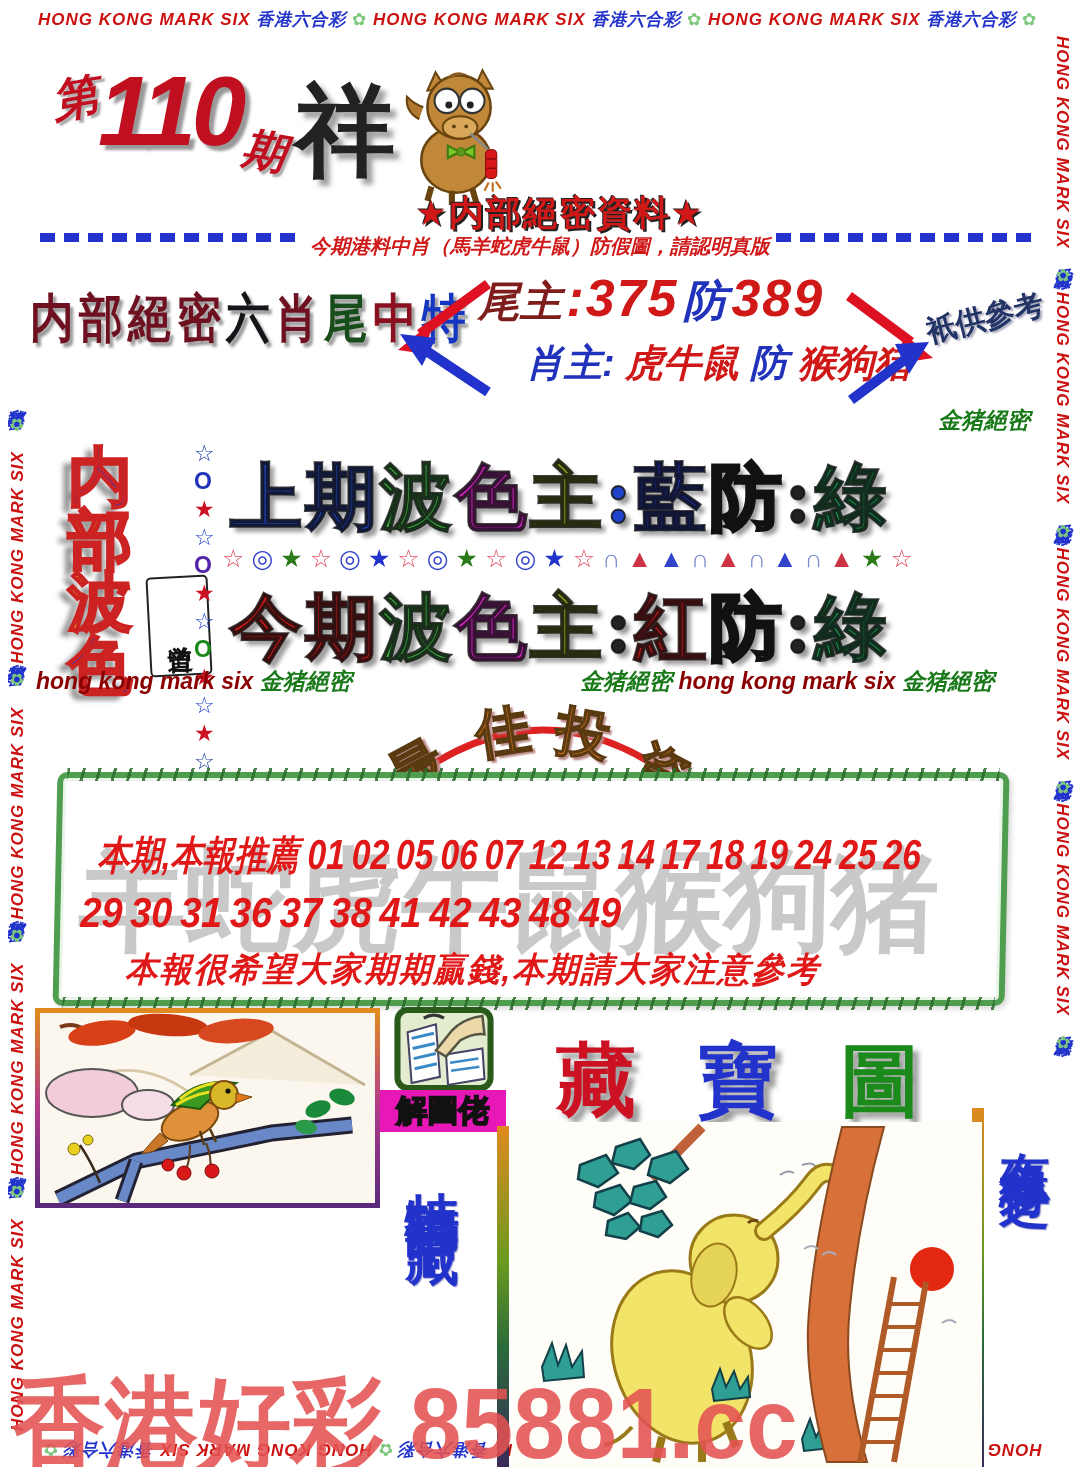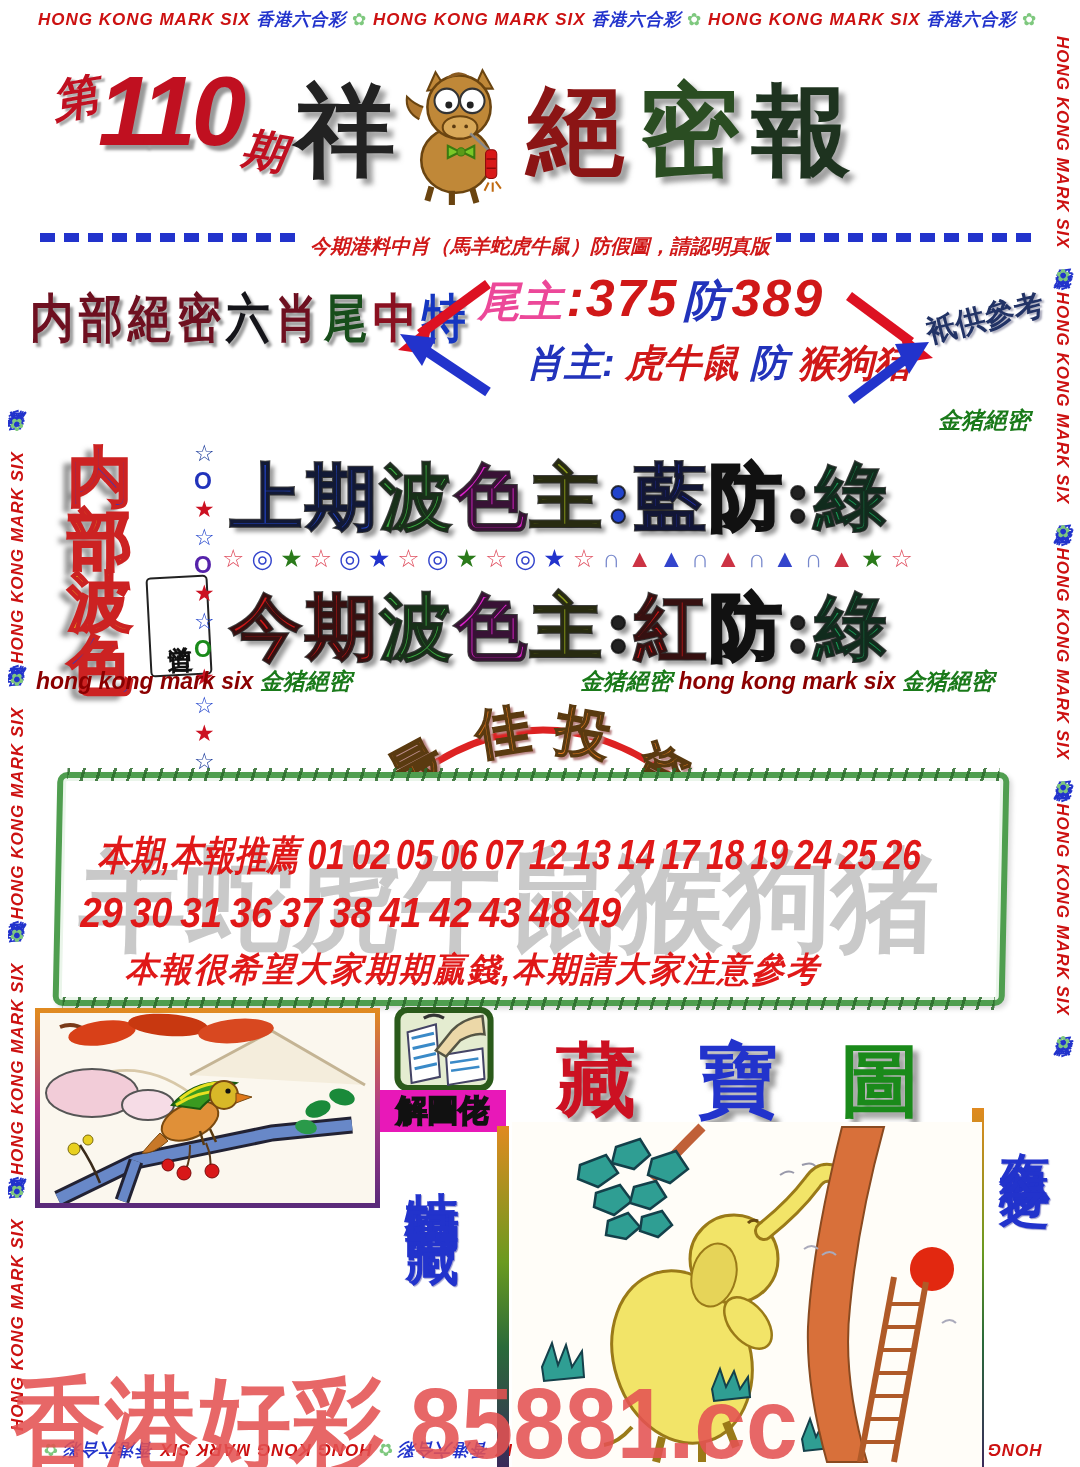--- a/index.html
+++ b/index.html
@@ -21,21 +21,21 @@
   .masthead .mchars span{font-size:100px;font-weight:bold;text-shadow:6px 6px 5px rgba(80,80,80,.55);font-family:"DejaVu Serif","Liberation Serif",serif;}
   .masthead .mchars.right span{margin:0 6px;}
   .subtitle{left:330px;top:190px;width:460px;text-align:center;font-size:35px;font-weight:bold;color:#d01818;letter-spacing:2px;text-shadow:2px 2px 0 #222,-1px -1px 0 #222;}
   .notice-row{left:40px;right:40px;top:233px;height:26px;display:flex;align-items:flex-start;}
   .dash{flex:1;height:9px;background:repeating-linear-gradient(90deg,#2233cc 0 15px,transparent 15px 24px);}
   .notice-txt{font-size:20px;font-weight:bold;font-style:italic;color:#d01818;white-space:nowrap;padding:0 6px;}
   
   .tips-heading{left:26px;top:284px;white-space:nowrap;}
   .tips-heading span{font-size:52px;font-weight:bold;display:inline-block;transform:scaleX(.84);letter-spacing:-3px;text-shadow:4px 4px 3px #999;font-family:"DejaVu Serif","Liberation Serif",serif;}
   .tail-line{left:478px;top:268px;white-space:nowrap;font-weight:bold;font-style:italic;}
-  .tail-line .lab{font-size:42px;color:#ec4899;}
+  .tail-line .lab{font-size:42px;color:#7f1d1d;}
   .tail-line .v{font-size:52px;color:#d01818;letter-spacing:2px;}
   .tail-line .g{font-size:44px;color:#2233bb;}
   .zodiac-line{left:478px;top:338px;white-space:nowrap;font-weight:bold;font-style:italic;font-size:38px;margin-left:48px;}
   .zodiac-line .lab{color:#2233bb;}
   .zodiac-line .v{color:#d01818;}
   .zodiac-line .g{color:#2233bb;}
   .ref-note{left:925px;top:298px;font-size:30px;font-weight:bold;color:#223366;transform:rotate(-14deg);white-space:nowrap;text-shadow:2px 2px 2px #aab;}
   
   .marquee span{font-weight:bold;font-style:italic;font-size:23px;letter-spacing:0;}
   .mq1l{left:36px;top:405px;white-space:nowrap;}
@@ -126,23 +126,23 @@
       <circle cx="56" cy="67" r="1.8" fill="#5a3a10"></circle>
         <circle cx="68" cy="67" r="1.8" fill="#5a3a10"></circle>
       <polygon points="50,86 62,92 50,98" fill="#7ac828" stroke="#3a7a10" stroke-width="2"></polygon>
       <polygon points="76,86 64,92 76,98" fill="#7ac828" stroke="#3a7a10" stroke-width="2"></polygon>
       <circle cx="63" cy="92" r="4" fill="#5a9a18" stroke="#3a7a10"></circle>
       <path d="M72 74 L92 92" stroke="#888" stroke-width="2.5"></path>
       <rect x="87" y="90" width="11" height="28" rx="4" fill="#d81818" stroke="#8a0a0a"></rect>
       <path d="M88 99 h9 M88 108 h9" stroke="#8a0a0a" stroke-width="1.5"></path>
       <path d="M90 122 l-4 8 M94 122 l0 9 M97 121 l5 7" stroke="#c06a10" stroke-width="2"></path>
     </svg>
-    <span class="mchars right"><span style="color: rgb(139, 21, 21);">絕</span><span style="color: rgb(42, 77, 34);">密</span><span style="color: rgb(30, 51, 31);">報</span></span>
-  </div>
-
+  </div>
+
+  <div class="abs subtitle">★内部絕密資料★</div>
 
   <div class="abs notice-row">
     <div class="dash"></div>
     <div class="notice-txt">今期港料中肖（馬羊蛇虎牛鼠）防假圖，請認明真版</div>
     <div class="dash"></div>
   </div>
 
   <div class="abs tips-heading"><span style="color: rgb(110, 16, 32);">内</span><span style="color: rgb(110, 16, 32);">部</span><span style="color: rgb(110, 16, 32);">絕</span><span style="color: rgb(110, 16, 32);">密</span><span style="color: rgb(21, 21, 26);">六</span><span style="color: rgb(110, 16, 32);">肖</span><span style="color: rgb(23, 77, 26);">尾</span><span style="color: rgb(138, 16, 32);">中</span><span style="color: rgb(21, 54, 192);">特</span></div>
 
   <svg class="abs" style="left:390px;top:272px" width="102" height="126" viewBox="0 0 102 126">

